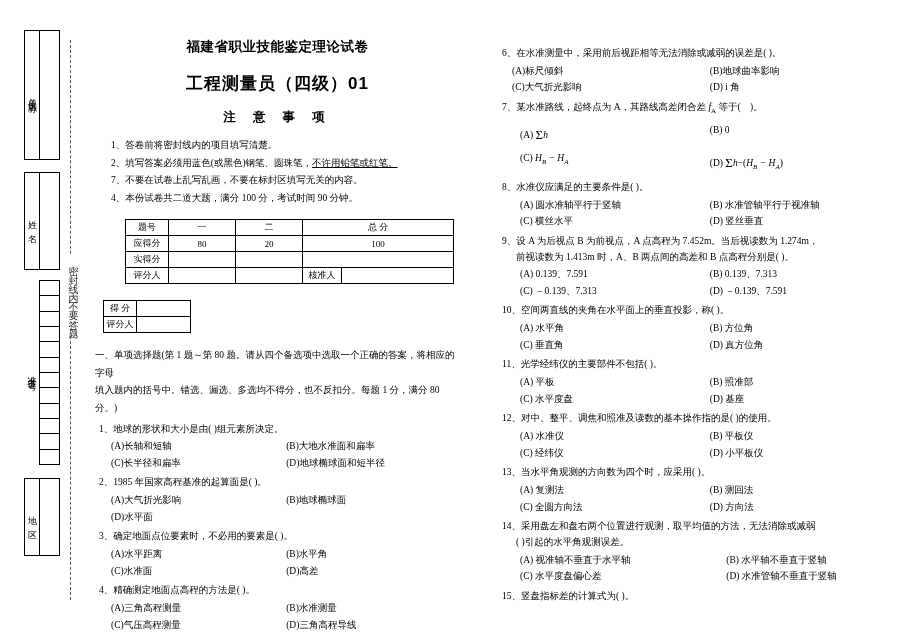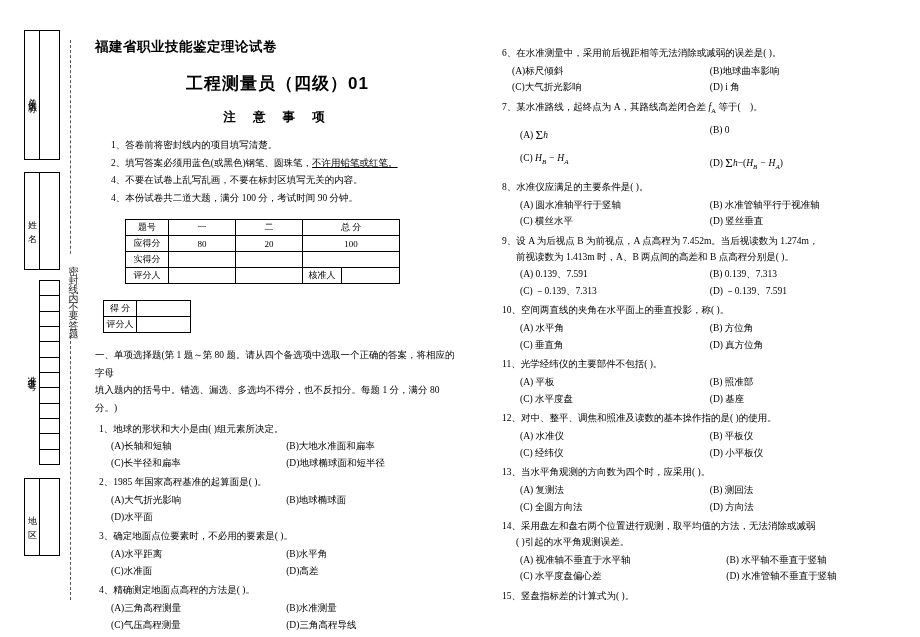--- a/index.html
+++ b/index.html
@@ -75,21 +75,21 @@
   
   .col-left{
     position:absolute;left:95px;top:30px;width:365px;height:590px;
   }
   .col-right{
     position:absolute;left:498px;top:40px;width:412px;height:590px;
   }
 
   
   .title1{
-    text-align:left;font-size:13.5px;font-weight:bold;
+    text-align:center;font-size:13.5px;font-weight:bold;
     letter-spacing:0.5px;margin:8px 0 0 0;
   }
   .title2{
     text-align:center;font-size:17px;font-weight:bold;
     font-family:"Liberation Sans","DejaVu Sans",sans-serif;
     letter-spacing:1px;margin:16px 0 0 0;
   }
   .title3{
     text-align:center;font-size:12.5px;font-weight:bold;
     letter-spacing:7px;margin:14px 0 0 0;
@@ -97,21 +97,21 @@
 
   
   .notice{margin:11px 0 0 0;font-size:9.5px;line-height:1.85;}
   .notice p{margin:0;}
   .notice .ind{text-indent:16px;}
   .u{text-decoration:underline;}
 
   
   table.score{
     border-collapse:collapse;margin:12px 0 0 30px;
-    width:275px;font-size:9px;text-align:center;
+    width:329px;font-size:9px;text-align:center;
   }
   table.score td{
     border:1px solid #000;height:15px;padding:0;
   }
   table.score td.lbl{width:42px;}
   table.score td.n1,table.score td.n2{width:66px;}
   table.score td.tot{}
   table.score td.chk{width:38px;}
 
   
@@ -189,21 +189,21 @@
 
     <div class="title1">福建省职业技能鉴定理论试卷</div>
     <div class="title2">工程测量员（四级）01</div>
     <div class="title3">注  意  事  项</div>
 
     <div class="notice">
       <p class="ind">1、答卷前将密封线内的项目填写清楚。</p>
       <p class="ind">
         <span>2、填写答案必须用蓝色(或黑色)钢笔、圆珠笔，</span><span class="u">不许用铅笔或红笔。</span>
       </p>
-      <p class="ind">4、不要在试卷上乱写乱画，不要在标封区填写无关的内容。</p>
+      <p class="ind">7、不要在试卷上乱写乱画，不要在标封区填写无关的内容。</p>
       <p class="ind">4、本份试卷共二道大题，满分 100 分，考试时间 90 分钟。</p>
     </div>
 
     <table class="score">
       <tbody>
           <tr>
         <td class="lbl">题号</td>
         <td class="n1">一</td>
         <td class="n2">二</td>
         <td class="tot" colspan="2">总  分</td>

